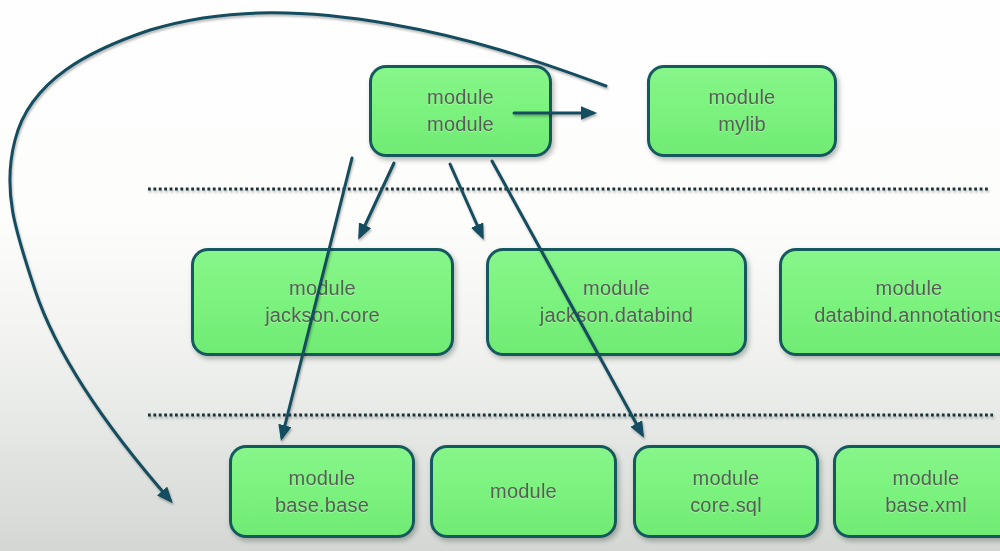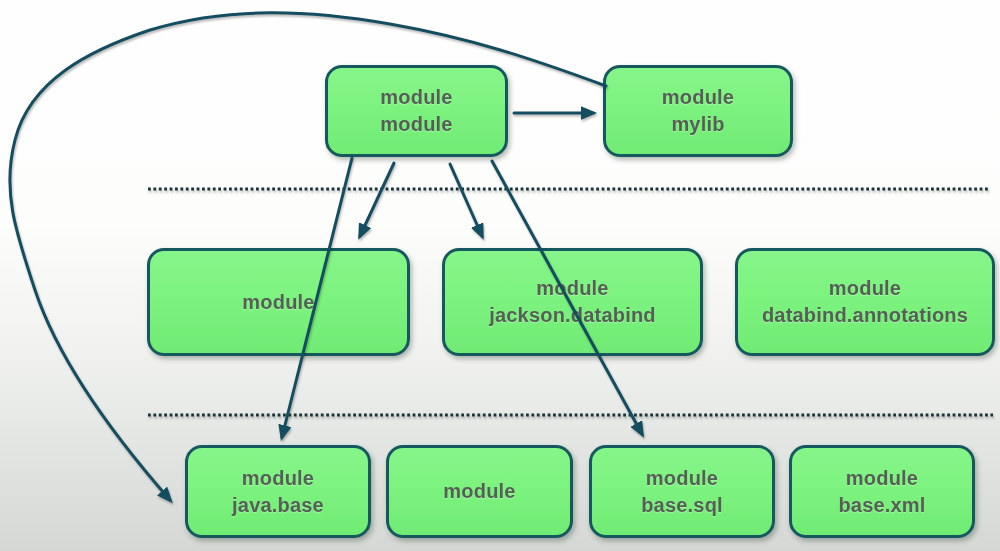--- a/index.html
+++ b/index.html
@@ -26,25 +26,26 @@
     background: linear-gradient(180deg, #86f58a 0%, #7df37f 45%, #70eb74 100%);
     border: 3px solid #15585e;
     border-radius: 17px;
     box-shadow: 2px 3px 5px rgba(40, 60, 45, 0.35);
     display: flex;
     flex-direction: column;
     align-items: center;
     justify-content: center;
     text-align: center;
     color: #556055;
-    font-weight: bold;
+    font-weight: normal;
     font-size: 20px;
     line-height: 27px;
     letter-spacing: 0.2px;
     text-shadow: 0 1px 1px rgba(255,255,255,0.35);
+    margin-left: 44px;
   }
   
   .pos-myapp               { left: 325px; top: 65px;  width: 183px; height: 92px; }
   .pos-mylib               { left: 603px; top: 65px;  width: 190px; height: 92px; }
   
   .pos-jackson-core        { left: 147px; top: 248px; width: 263px; height: 108px; }
   .pos-jackson-databind    { left: 442px; top: 248px; width: 261px; height: 108px; }
   .pos-jackson-annotations { left: 735px; top: 248px; width: 260px; height: 108px; }
   
   .pos-java-base           { left: 185px; top: 445px; width: 186px; height: 93px; }
@@ -84,44 +85,45 @@
     <span>module</span>
   </div>
 
   <div class="node pos-mylib">
     <span>module</span>
     <span>mylib</span>
   </div>
 
   <div class="node pos-jackson-core">
     <span>module</span>
+    <span>jackson.core</span>
   </div>
 
   <div class="node pos-jackson-databind">
     <span>module</span>
     <span>jackson.databind</span>
   </div>
 
   <div class="node pos-jackson-annotations">
     <span>module</span>
     <span>databind.annotations</span>
   </div>
 
   <div class="node pos-java-base">
     <span>module</span>
-    <span>java.base</span>
+    <span>base.base</span>
   </div>
 
   <div class="node pos-java-logging">
     <span>module</span>
   </div>
 
   <div class="node pos-java-sql">
     <span>module</span>
-    <span>base.sql</span>
+    <span>core.sql</span>
   </div>
 
   <div class="node pos-java-xml">
     <span>module</span>
     <span>base.xml</span>
   </div>
 
   <svg class="edges-layer" viewBox="0 0 1000 551" xmlns="http://www.w3.org/2000/svg">
     <defs>
       <marker id="arrow" markerWidth="5.6" markerHeight="5" refX="4.0" refY="2.25" orient="auto" markerUnits="strokeWidth">

